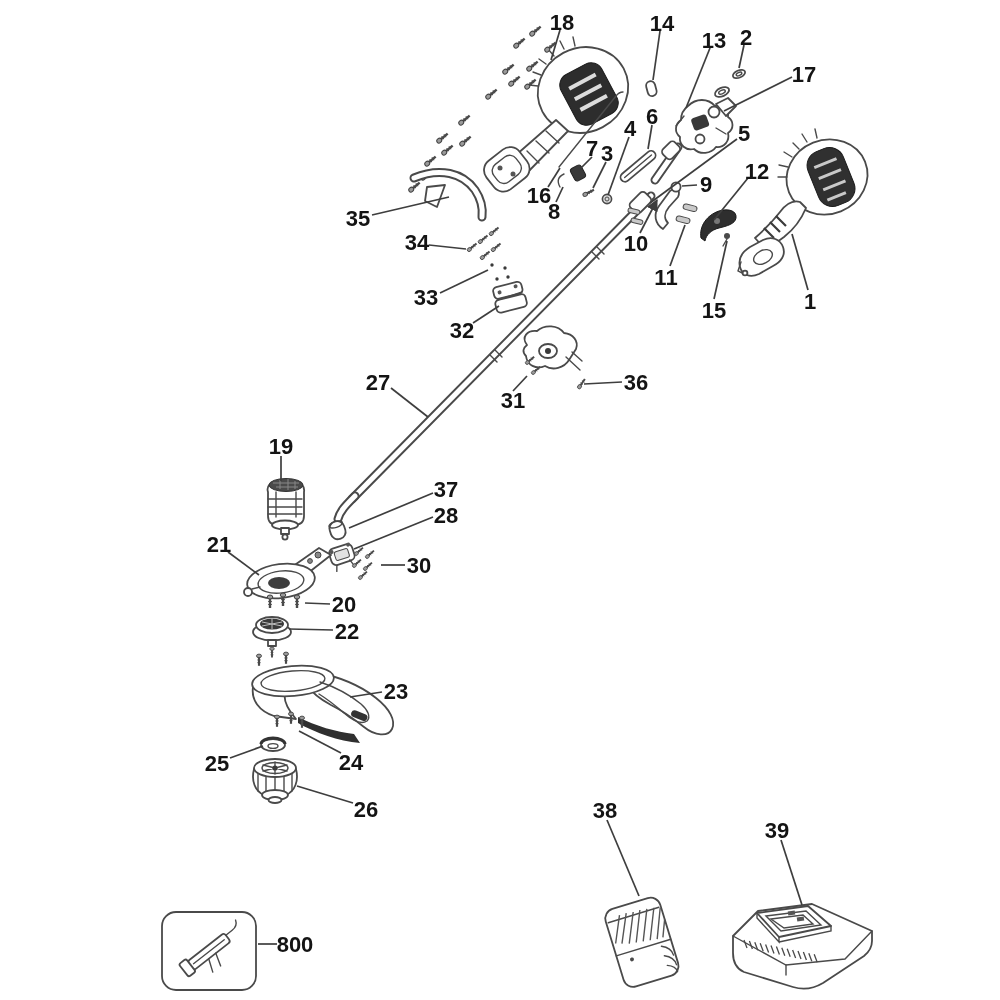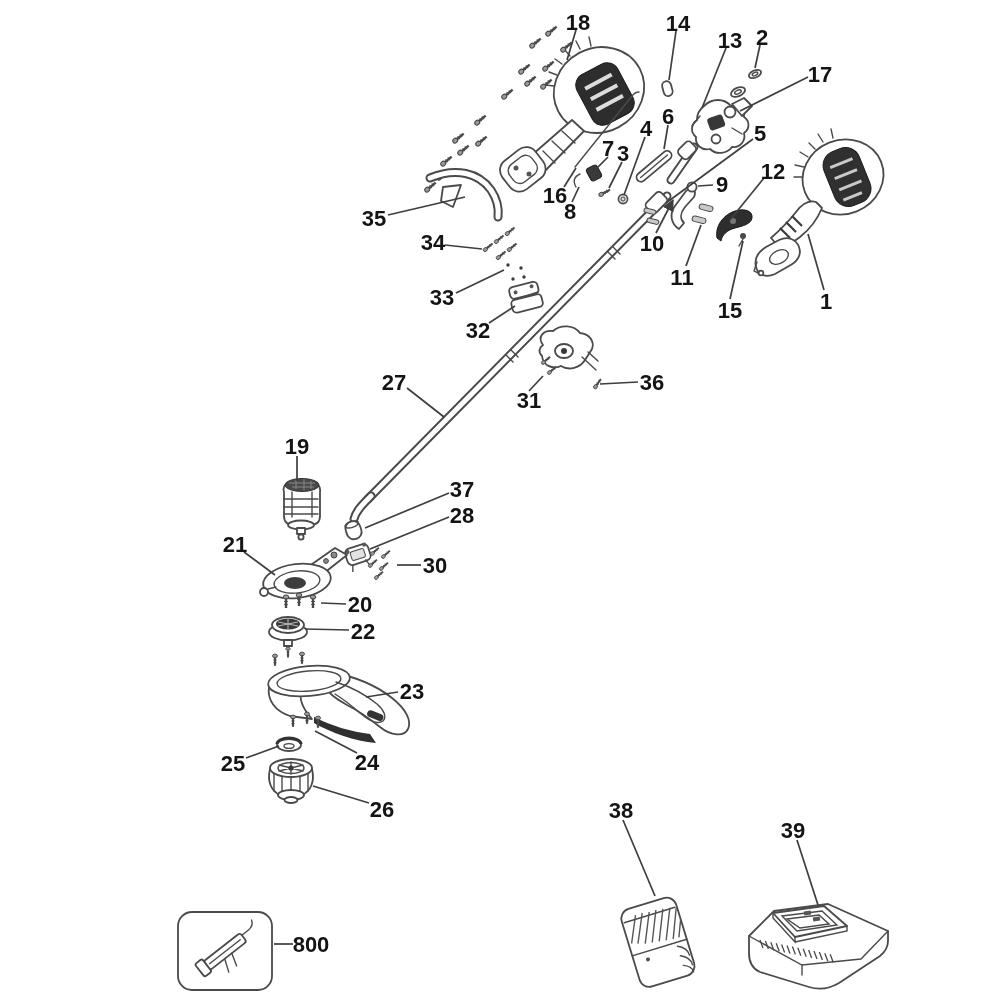--- a/index.html
+++ b/index.html
@@ -1,17 +1,17 @@
 <!DOCTYPE html>
 <html><head>
 <meta charset="utf-8">
 <style>
   html,body{margin:0;padding:0;background:#ffffff;}
   .canvas{position:relative;width:891px;height:1000px;background:#fff;overflow:hidden;
-          font-family:"Liberation Sans",sans-serif;padding-left:16px;}
+          font-family:"Liberation Sans",sans-serif;}
   svg{display:block;}
   .p  {fill:#ffffff;stroke:#4a4a4a;stroke-width:1.8;stroke-linejoin:round;}
   .ln {fill:none;stroke:#4a4a4a;stroke-width:1.4;stroke-linecap:round;}
   .tA {stroke:#4a4a4a;stroke-width:9;stroke-linecap:round;fill:none;}
   .tB {stroke:#ffffff;stroke-width:5;stroke-linecap:round;fill:none;}
   .leader{stroke:#3e3e3e;stroke-width:1.7;fill:none;}
   .lbl{font-family:"Liberation Sans",sans-serif;font-size:22px;font-weight:700;
        fill:#141414;text-anchor:middle;}
 </style>
 </head>

